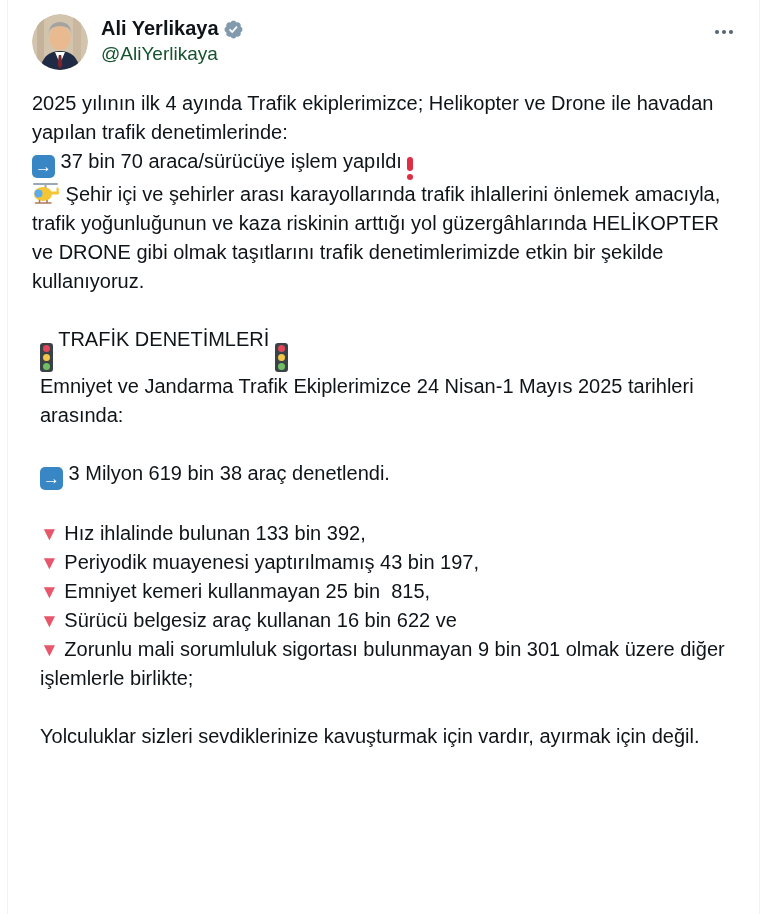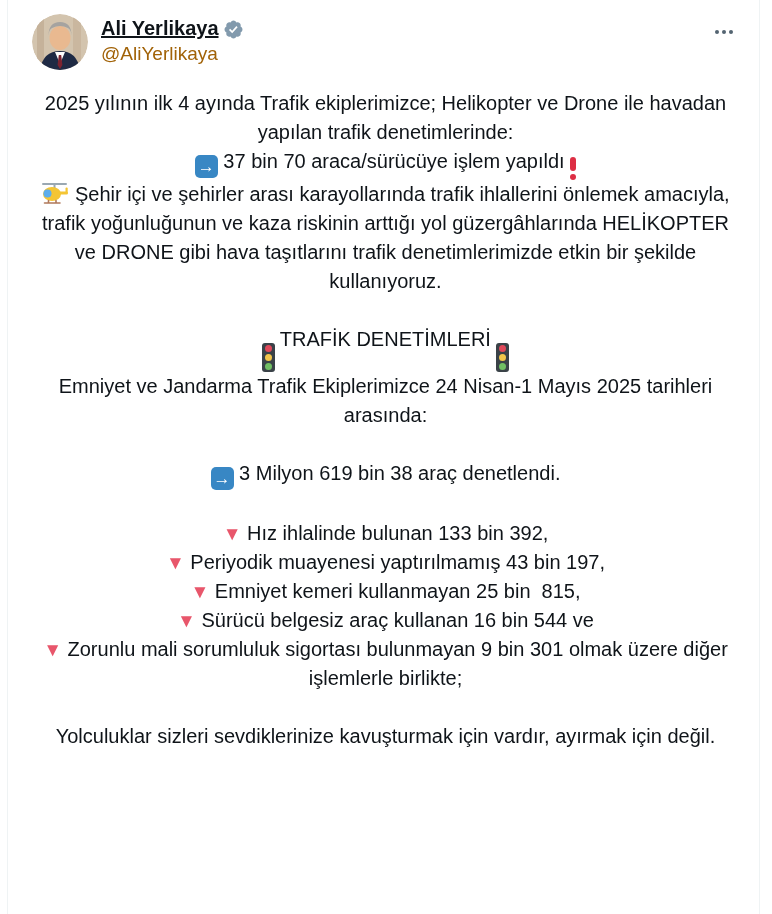--- a/index.html
+++ b/index.html
@@ -14,32 +14,32 @@
     padding:14px 20px 0 24px;background:#ffffff;
   }
   
   .header{display:flex;align-items:flex-start;}
   .avatar{
     width:56px;height:56px;border-radius:50%;overflow:hidden;flex:none;cursor:pointer;
   }
   .avatar svg{display:block;}
   .id{margin-left:13px;padding-top:2px;}
   .name-row{display:flex;align-items:center;gap:4px;cursor:pointer;}
-  .name{font-size:20px;font-weight:700;line-height:25px;color:#0f1419;text-decoration:underline;}
+  .name{font-size:20px;font-weight:700;line-height:25px;color:#0f1419;}
   .badge{display:inline-flex;margin-top:1px;}
   .badge svg{width:21px;height:21px;}
-  .handle{font-size:19px;line-height:25px;color:#a16207;cursor:pointer;}
+  .handle{font-size:19px;line-height:25px;color:#14532d;cursor:pointer;}
   .more{
     margin-left:auto;margin-top:10px;display:flex;gap:3px;align-items:center;
     padding:6px;border-radius:14px;cursor:pointer;
   }
   .m-dot{width:4px;height:4px;border-radius:50%;background:#536471;}
   
-  .tweet-body{margin-top:19px;font-size:20px;line-height:29px;color:#0f1419;text-align:center;}
-  .block + .block{margin-top:29px;}
+  .tweet-body{margin-top:19px;font-size:20px;line-height:29px;color:#0f1419;}
+  .block + .block{margin-top:29px;margin-left:8px;}
   .line{white-space:pre-wrap;}
   
   .ico{display:inline-flex;}
   .ic-blue-arrow{
     width:23px;height:23px;background:#3887c4;border-radius:5px;color:#ffffff;
     align-items:center;justify-content:center;font-weight:700;font-size:17px;
     vertical-align:-4px;display:inline-flex;line-height:1;
   }
   .ic-red-exclamation{
     display:inline-flex;flex-direction:column;align-items:center;
@@ -107,34 +107,34 @@
         <div class="line"><span>2025 yılının ilk 4 ayında Trafik ekiplerimizce; Helikopter ve Drone ile havadan yapılan trafik denetimlerinde:</span></div>
         <div class="line"><span class="ico ic-blue-arrow">→</span><span> 37 bin 70 araca/sürücüye işlem yapıldı </span><span class="ico ic-red-exclamation"><span class="bar"></span><span class="dot"></span></span></div>
         <div class="line"><span class="ico ic-helicopter"><svg viewBox="0 0 28 24">
               <rect x="1" y="2" width="25" height="2" rx="1" fill="#9aa8b2"></rect>
               <rect x="12.5" y="4" width="2" height="3" fill="#9aa8b2"></rect>
               <rect x="17" y="10.5" width="10" height="3" rx="1.5" fill="#f4c534"></rect>
               <rect x="24.5" y="6.5" width="2.2" height="6" rx="1" fill="#f4c534"></rect>
               <ellipse cx="11" cy="13" rx="9" ry="7" fill="#f4c534"></ellipse>
               <circle cx="6.5" cy="12.5" r="4" fill="#5dadec"></circle>
               <path d="M7.5 19.5 L7.5 22 M15 19.5 L15 22 M3.5 22 L19 22" stroke="#b0785a" stroke-width="1.6" fill="none" stroke-linecap="round"></path>
-            </svg></span><span> Şehir içi ve şehirler arası karayollarında trafik ihlallerini önlemek amacıyla, trafik yoğunluğunun ve kaza riskinin arttığı yol güzergâhlarında HELİKOPTER ve DRONE gibi hava taşıtlarını trafik denetimlerimizde etkin bir şekilde kullanıyoruz.</span></div>
+            </svg></span><span> Şehir içi ve şehirler arası karayollarında trafik ihlallerini önlemek amacıyla, trafik yoğunluğunun ve kaza riskinin arttığı yol güzergâhlarında HELİKOPTER ve DRONE gibi olmak taşıtlarını trafik denetimlerimizde etkin bir şekilde kullanıyoruz.</span></div>
       </div>
       <div class="block">
         <div class="line"><span class="ico ic-traffic-light"><span class="tl tl-r"></span><span class="tl tl-y"></span><span class="tl tl-g"></span></span><span> TRAFİK DENETİMLERİ </span><span class="ico ic-traffic-light"><span class="tl tl-r"></span><span class="tl tl-y"></span><span class="tl tl-g"></span></span></div>
         <div class="line"><span>Emniyet ve Jandarma Trafik Ekiplerimizce 24 Nisan-1 Mayıs 2025 tarihleri arasında:</span></div>
       </div>
       <div class="block">
         <div class="line"><span class="ico ic-blue-arrow">→</span><span> 3 Milyon 619 bin 38 araç denetlendi.</span></div>
       </div>
       <div class="block">
         <div class="line"><span class="ic-red-triangle">▼</span><span> Hız ihlalinde bulunan 133 bin 392,</span></div>
         <div class="line"><span class="ic-red-triangle">▼</span><span> Periyodik muayenesi yaptırılmamış 43 bin 197,</span></div>
         <div class="line"><span class="ic-red-triangle">▼</span><span> Emniyet kemeri kullanmayan 25 bin  815,</span></div>
-        <div class="line"><span class="ic-red-triangle">▼</span><span> Sürücü belgesiz araç kullanan 16 bin 544 ve</span></div>
+        <div class="line"><span class="ic-red-triangle">▼</span><span> Sürücü belgesiz araç kullanan 16 bin 622 ve</span></div>
         <div class="line"><span class="ic-red-triangle">▼</span><span> Zorunlu mali sorumluluk sigortası bulunmayan 9 bin 301 olmak üzere diğer işlemlerle birlikte;</span></div>
       </div>
       <div class="block">
         <div class="line"><span>Yolculuklar sizleri sevdiklerinize kavuşturmak için vardır, ayırmak için değil.</span></div>
       </div>
     </div>
 
 </div>
 
 </body></html>

